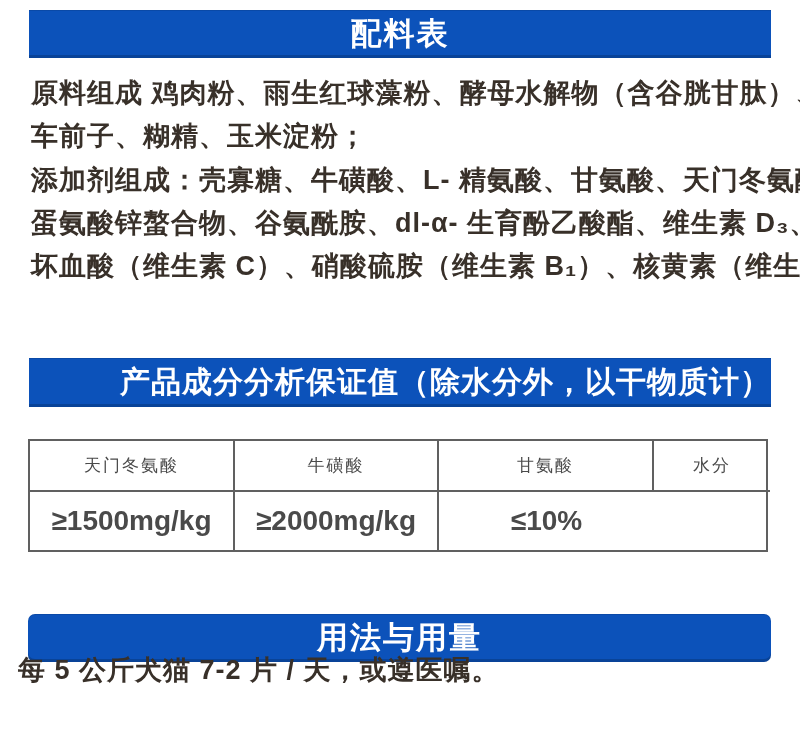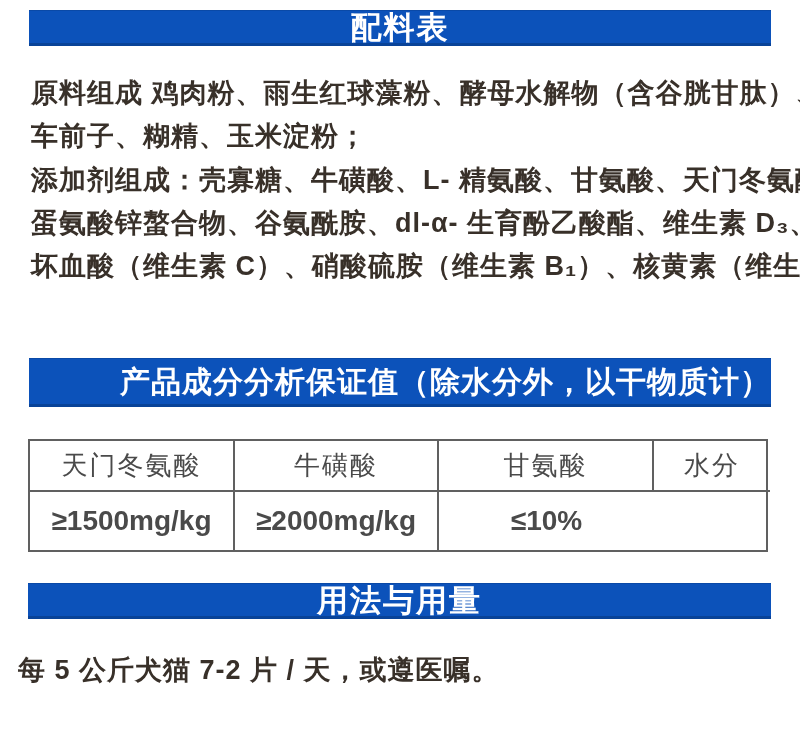--- a/index.html
+++ b/index.html
@@ -2,29 +2,29 @@
 <html><head>
 <meta charset="utf-8">
 <style>
   html,body{margin:0;padding:0;}
   body{
     width:800px;height:732px;background:#ffffff;position:relative;
     font-family:"Liberation Sans","DejaVu Sans",sans-serif;
     overflow:hidden;
   }
   .banner{
-    position:absolute;left:29px;width:742px;height:36px;
+    position:absolute;left:29px;width:742px;height:48px;
     background:#0c52ba;color:#ffffff;
     display:flex;align-items:center;justify-content:center;
     font-size:31px;font-weight:700;letter-spacing:2px;
     box-shadow:inset 0 -3px 0 rgba(0,0,0,0.18), inset 0 1px 0 rgba(0,0,0,0.10);
   }
   #banner-ingredients{top:10px;}
   #banner-guarantee{top:358px;height:49px;justify-content:flex-end;padding-left:26px;box-sizing:border-box;letter-spacing:1px;font-size:30px;}
-  #banner-usage{top:583px;left:28px;width:743px;}
+  #banner-usage{top:614px;left:28px;width:743px;border-radius:7px;}
   .body-text{
     position:absolute;left:31px;top:72px;width:745px;
     color:#383029;font-size:27px;font-weight:700;
     letter-spacing:1px;
   }
   .body-text .line{line-height:43.3px;white-space:nowrap;}
   .gtable{
     position:absolute;left:28px;top:439px;width:740px;height:113px;
     display:grid;
     grid-template-columns:205px 204px 215px 116px;
@@ -32,21 +32,21 @@
     border:2px solid #606060;
     box-sizing:border-box;
     color:#4a4a4a;
   }
   .gtable .cell{
     display:flex;align-items:center;justify-content:center;
     border-right:2px solid #606060;
     overflow:hidden;white-space:nowrap;
   }
   .gtable .cell.last{border-right:none;}
-  .gtable .cell.head{border-bottom:2px solid #606060;font-size:26px;font-weight:500;letter-spacing:2px;}
+  .gtable .cell.head{border-bottom:2px solid #606060;font-size:17px;font-weight:500;letter-spacing:2px;}
   .gtable .cell.val{font-size:28px;font-weight:700;letter-spacing:0;}
   .usage-text{
     position:absolute;left:18px;top:650px;width:770px;
     color:#383029;font-size:27px;font-weight:700;letter-spacing:1px;
     line-height:40px;white-space:nowrap;
   }
 </style>
 </head>
 <body>
 

